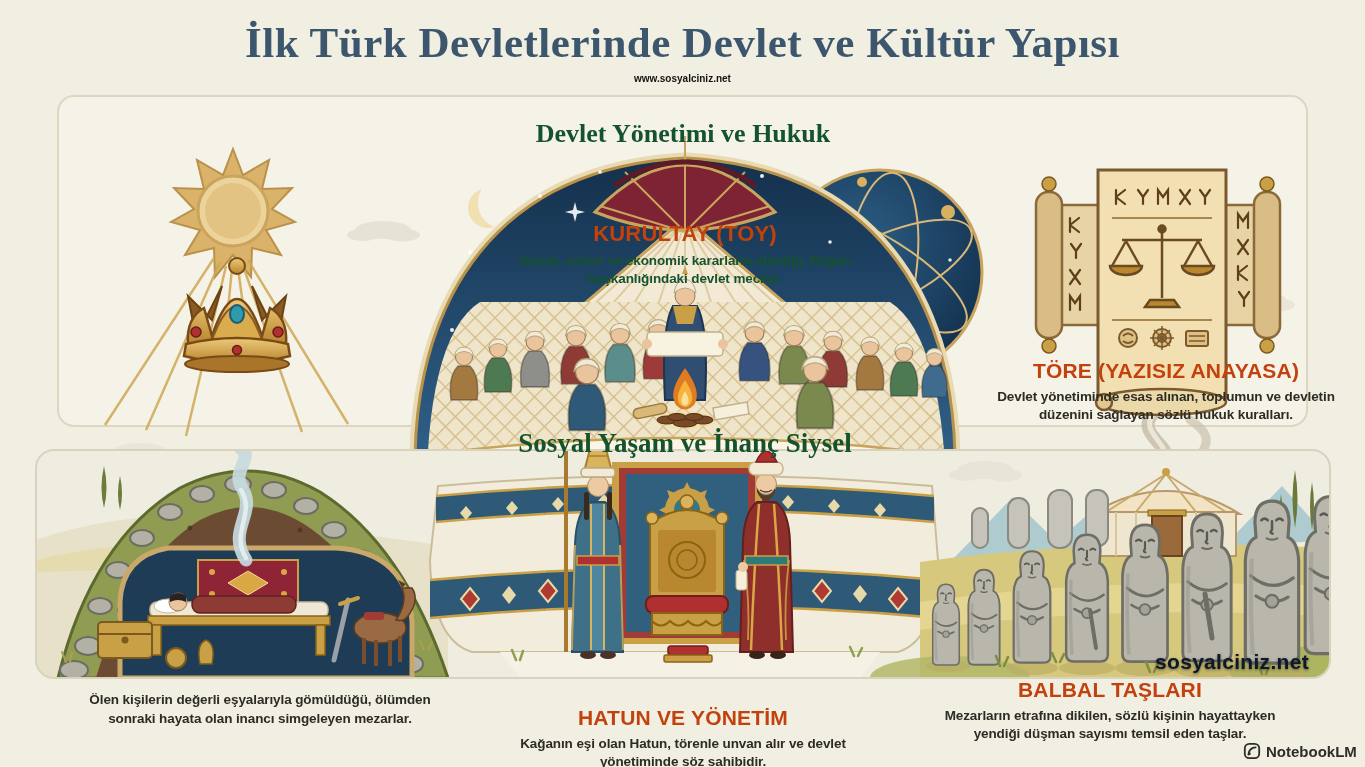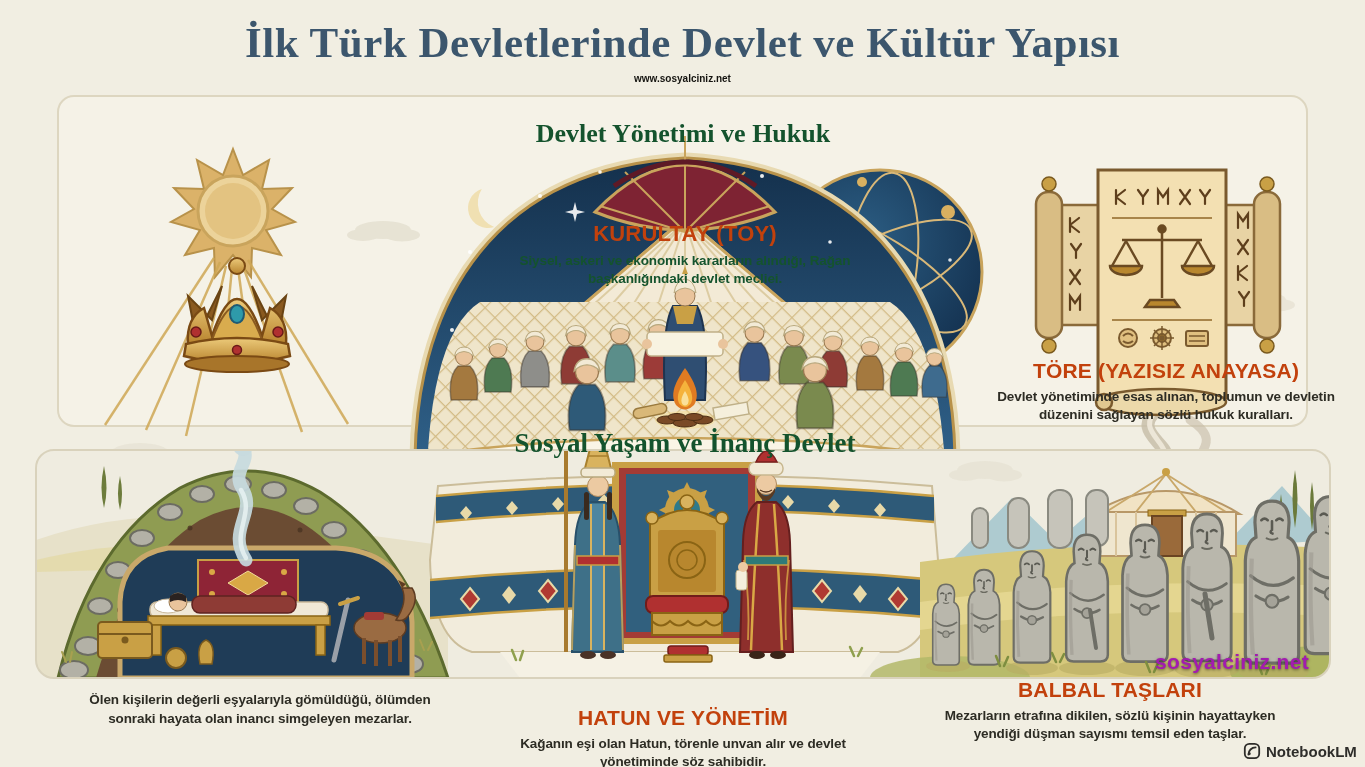--- a/index.html
+++ b/index.html
@@ -12,21 +12,21 @@
          font-family:"Liberation Serif","DejaVu Serif",serif;
          font-weight:700;font-size:43px;line-height:1.05;color:#3c566d;letter-spacing:.5px;}
   .site{left:0;right:0;top:73px;text-align:center;font-weight:700;font-size:10px;color:#14130f;}
   .secHead{font-family:"Liberation Serif","DejaVu Serif",serif;font-weight:700;color:#14532d;}
   .h-top{left:683px;top:119px;font-size:26px;width:600px;}
   .h-mid{left:685px;top:428px;font-size:27px;width:560px;}
   .ttl{font-weight:700;font-size:21px;line-height:1.12;color:#c2410c;letter-spacing:.2px;}
   .desc{font-weight:700;font-size:13.5px;line-height:1.38;color:#2d2c24;margin-top:5px;letter-spacing:-.1px;}
   .blk-kurultay .ttl{font-size:22px;}
   .blk-kurultay .desc{color:#14532d;}
-  .watermark{left:1232px;top:650px;font-size:21px;font-weight:800;color:#a21caf;
+  .watermark{left:1232px;top:650px;font-size:21px;font-weight:800;color:#0f172a;
              text-shadow:0 1px 3px rgba(0,0,0,.5);letter-spacing:.3px;}
   .brand{left:1243px;top:742px;display:flex;align-items:center;gap:5px;color:#2e2d2a;
          font-size:15px;font-weight:700;}
   .brand svg{display:block;}
 </style>
 </head>
 <body>
 
 <div class="stage">
 
@@ -553,21 +553,21 @@
   <div class="ttl">KURULTAY (TOY)</div>
   <div class="desc">Siysel, askeri ve ekonomik kararların alındığı, Rağan başkanlığındaki devlet mecliei.</div>
 </div>
 
 
 <div class="abs ctr" style="left:1158px;top:359px;width:350px;margin-left:8px;">
   <div class="ttl">TÖRE (YAZISIZ ANAYASA)</div>
   <div class="desc">Devlet yönetiminde esas alınan, toplumun ve devletin düzenini sağlayan sözlü hukuk kuralları.</div>
 </div>
 
-<div class="abs ctr secHead h-mid">Sosyal Yaşam ve İnanç Devlet</div>
+<div class="abs ctr secHead h-mid">Sosyal Yaşam ve İnanç Siysel</div>
 
 <div class="abs ctr" style="left:260px;top:686px;width:360px;">
   <div class="desc">Ölen kişilerin değerli eşyalarıyla gömüldüğü, ölümden sonraki hayata olan inancı simgeleyen mezarlar.</div>
 </div>
 
 <div class="abs ctr" style="left:683px;top:706px;width:350px;">
   <div class="ttl">HATUN VE YÖNETİM</div>
   <div class="desc">Kağanın eşi olan Hatun, törenle unvan alır ve devlet yönetiminde söz sahibidir.</div>
 </div>
 

